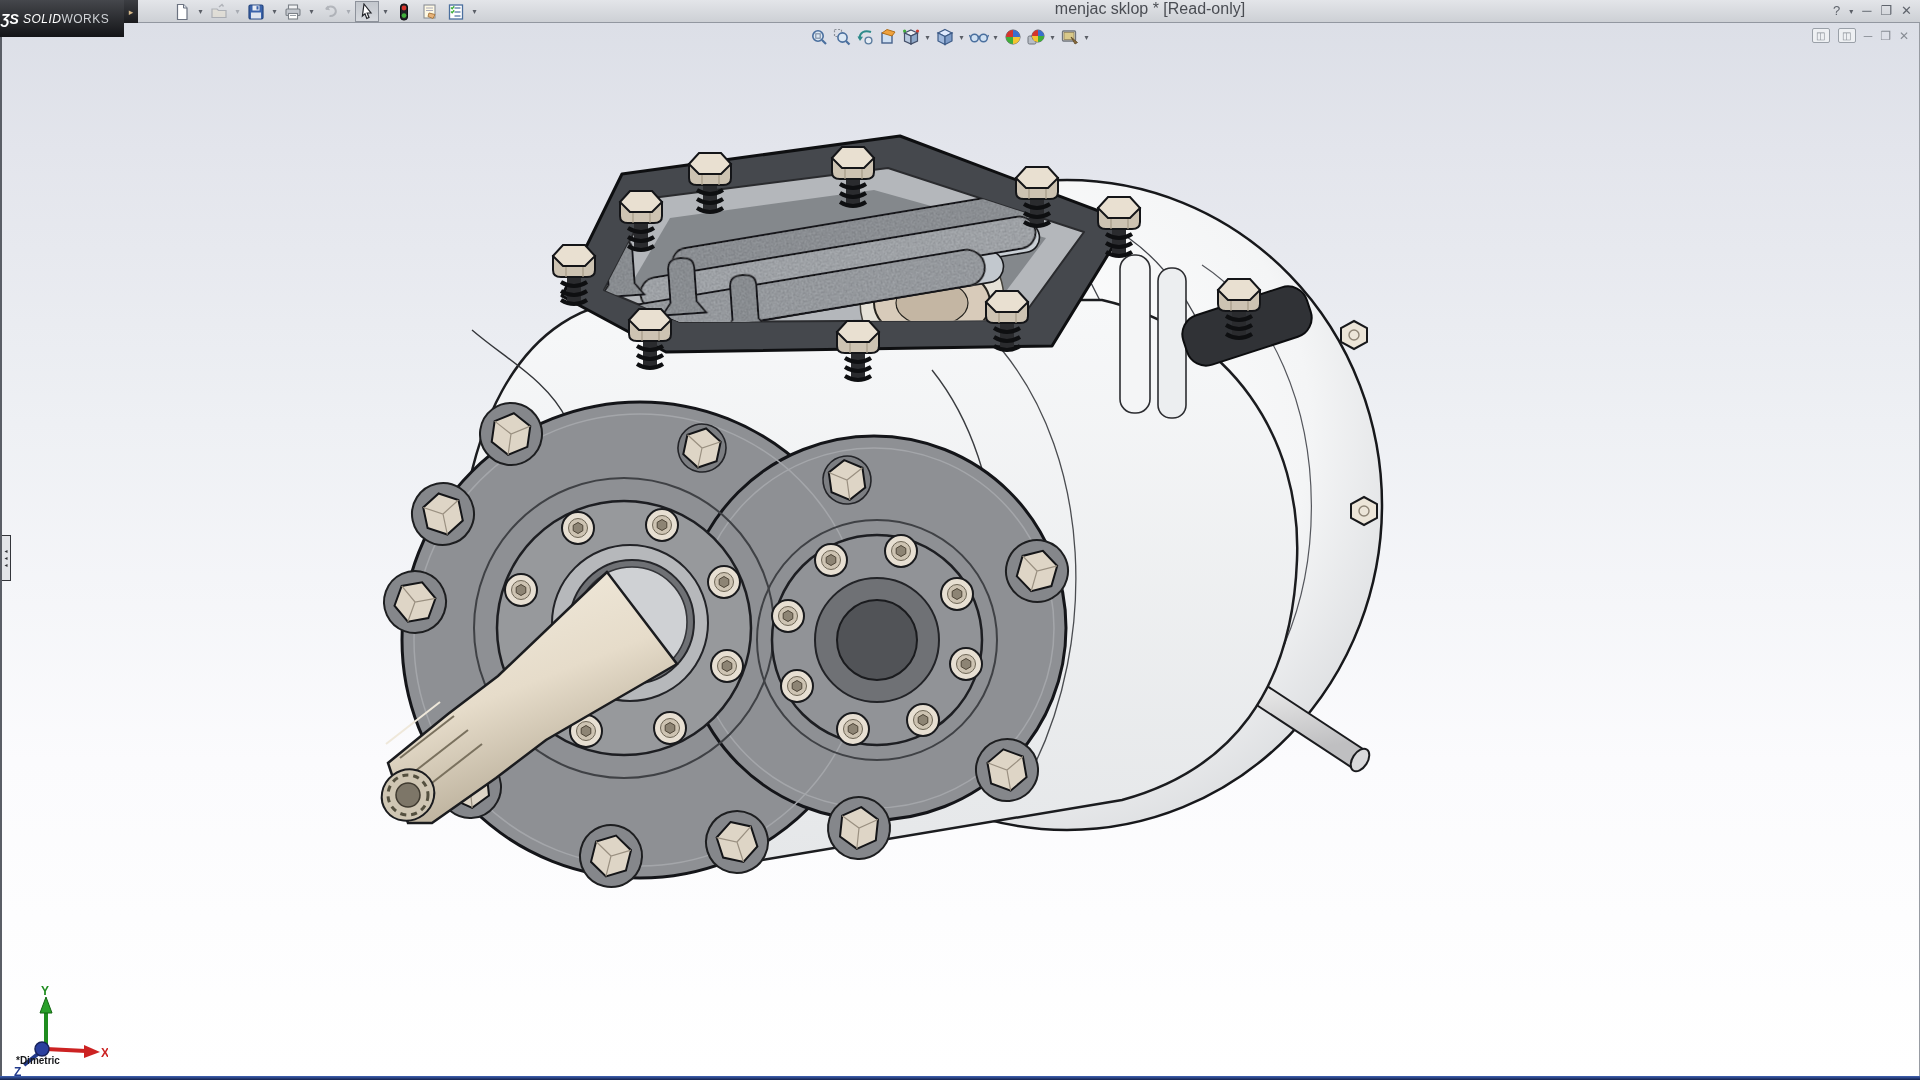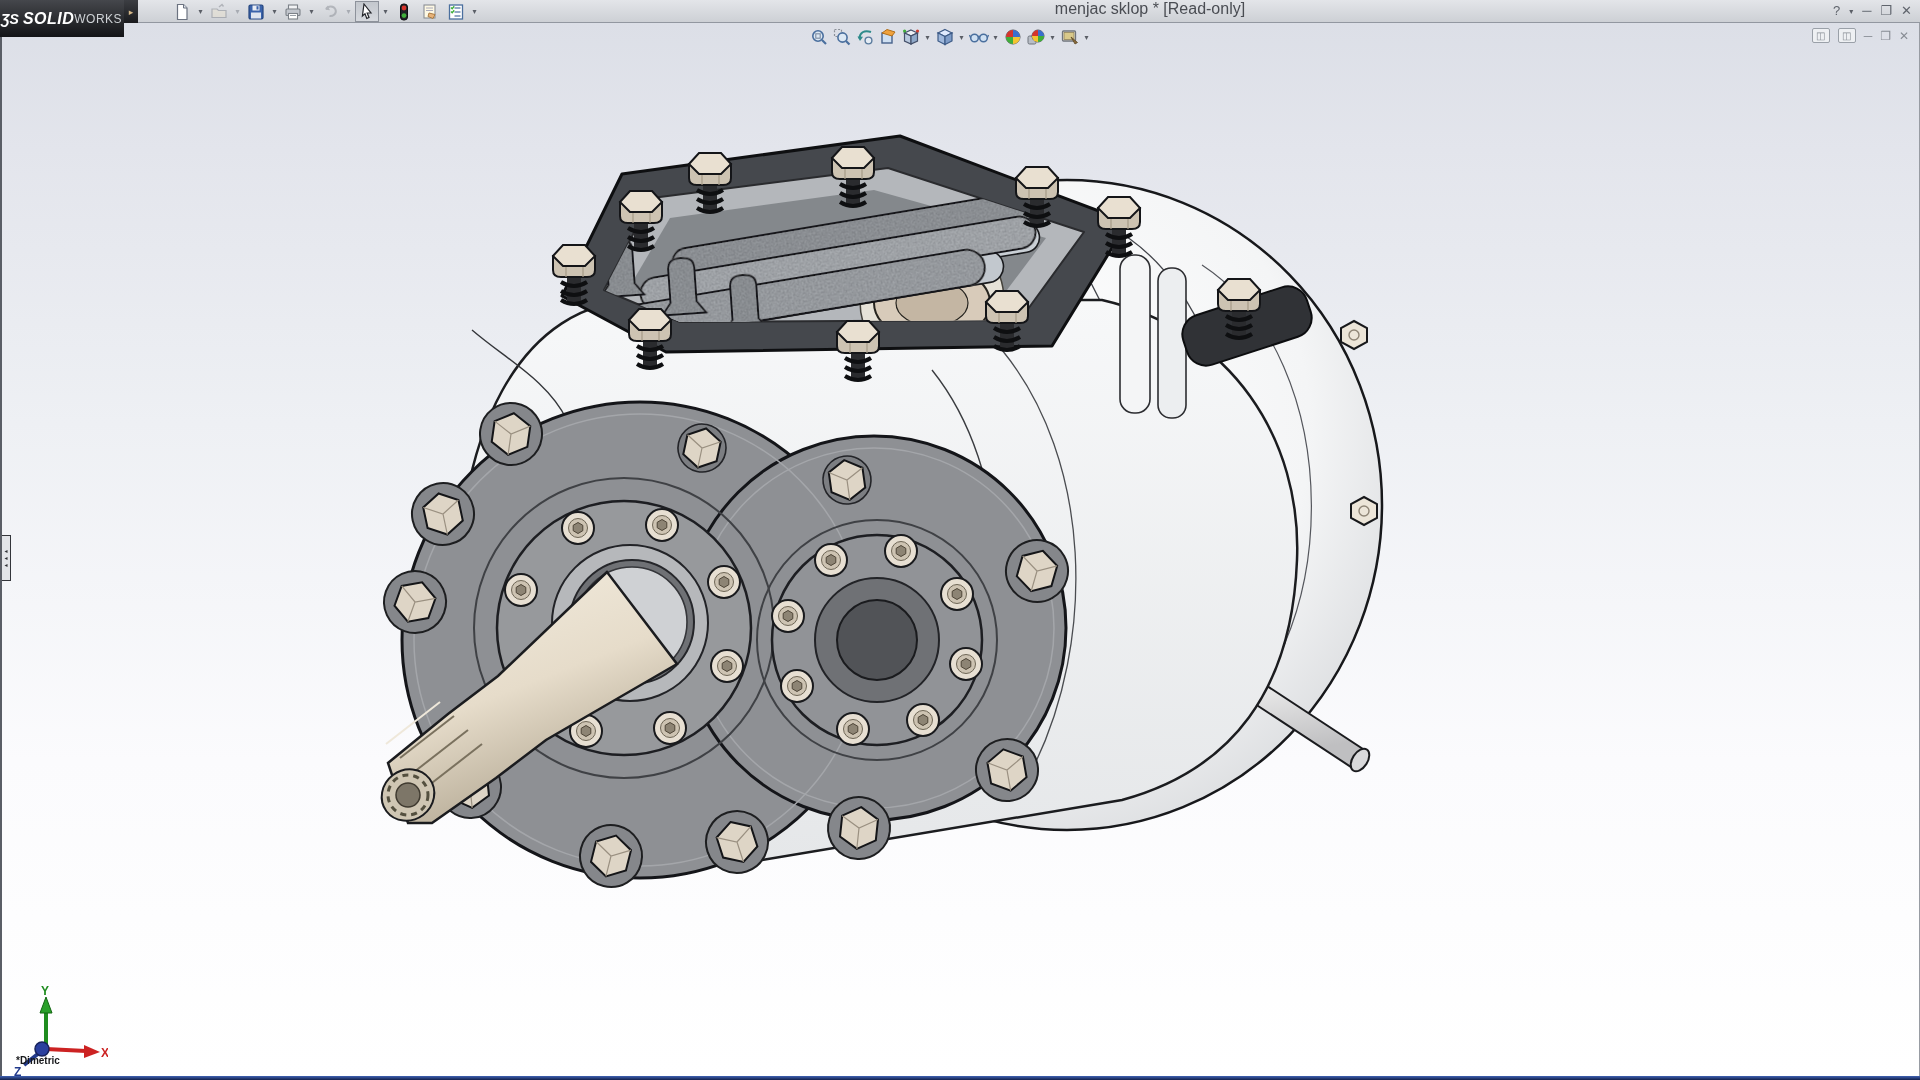--- a/index.html
+++ b/index.html
@@ -6,21 +6,21 @@
   html,body { width:1920px; height:1080px; overflow:hidden; }
   body { font-family:"Liberation Sans", sans-serif; }
   .root { position:relative; width:1920px; height:1080px; background:#d7dade; }
 
   
   .titlebar { position:absolute; left:0; top:0; width:1920px; height:23px;
     background:linear-gradient(#e3e5e9,#cdd0d5); border-bottom:1px solid #9297a0; z-index:50; }
   .logo-block { position:absolute; left:0; top:0; width:124px; height:37px;
     background:linear-gradient(#45474c,#131417); display:flex; align-items:center; padding-left:1px; }
   .brand-glyph { color:#fff; font-style:italic; font-weight:bold; font-size:14px; margin-right:4px; }
-  .brand-solid { color:#fff; font-weight:bold; font-style:italic; font-size:16px; letter-spacing:.5px; }
+  .brand-solid { color:#fff; font-weight:normal; font-style:italic; font-size:12px; letter-spacing:.5px; }
   .brand-works { color:#cfd2d6; font-size:12px; letter-spacing:.5px; }
   .logo-flyout { position:absolute; left:124px; top:0; width:14px; height:23px;
     background:linear-gradient(#3c3e43,#1a1b1e); color:#d7b98a; font-size:9px;
     display:flex; align-items:center; justify-content:center; cursor:pointer; }
   .main-toolbar { position:absolute; left:170px; top:1px; height:21px; display:flex; align-items:center; gap:2px; }
   .tb-btn { display:flex; align-items:center; justify-content:center; width:24px; height:21px;
     background:transparent; border:1px solid transparent; }
   .tb-btn.pressed { background:linear-gradient(#c3c7cd,#d6d9de); border:1px solid #8d929b; }
   .dd { font-size:8px; color:#5a5e66; width:9px; text-align:center; cursor:pointer; }
   .dd.dim { color:#a7abb2; }

